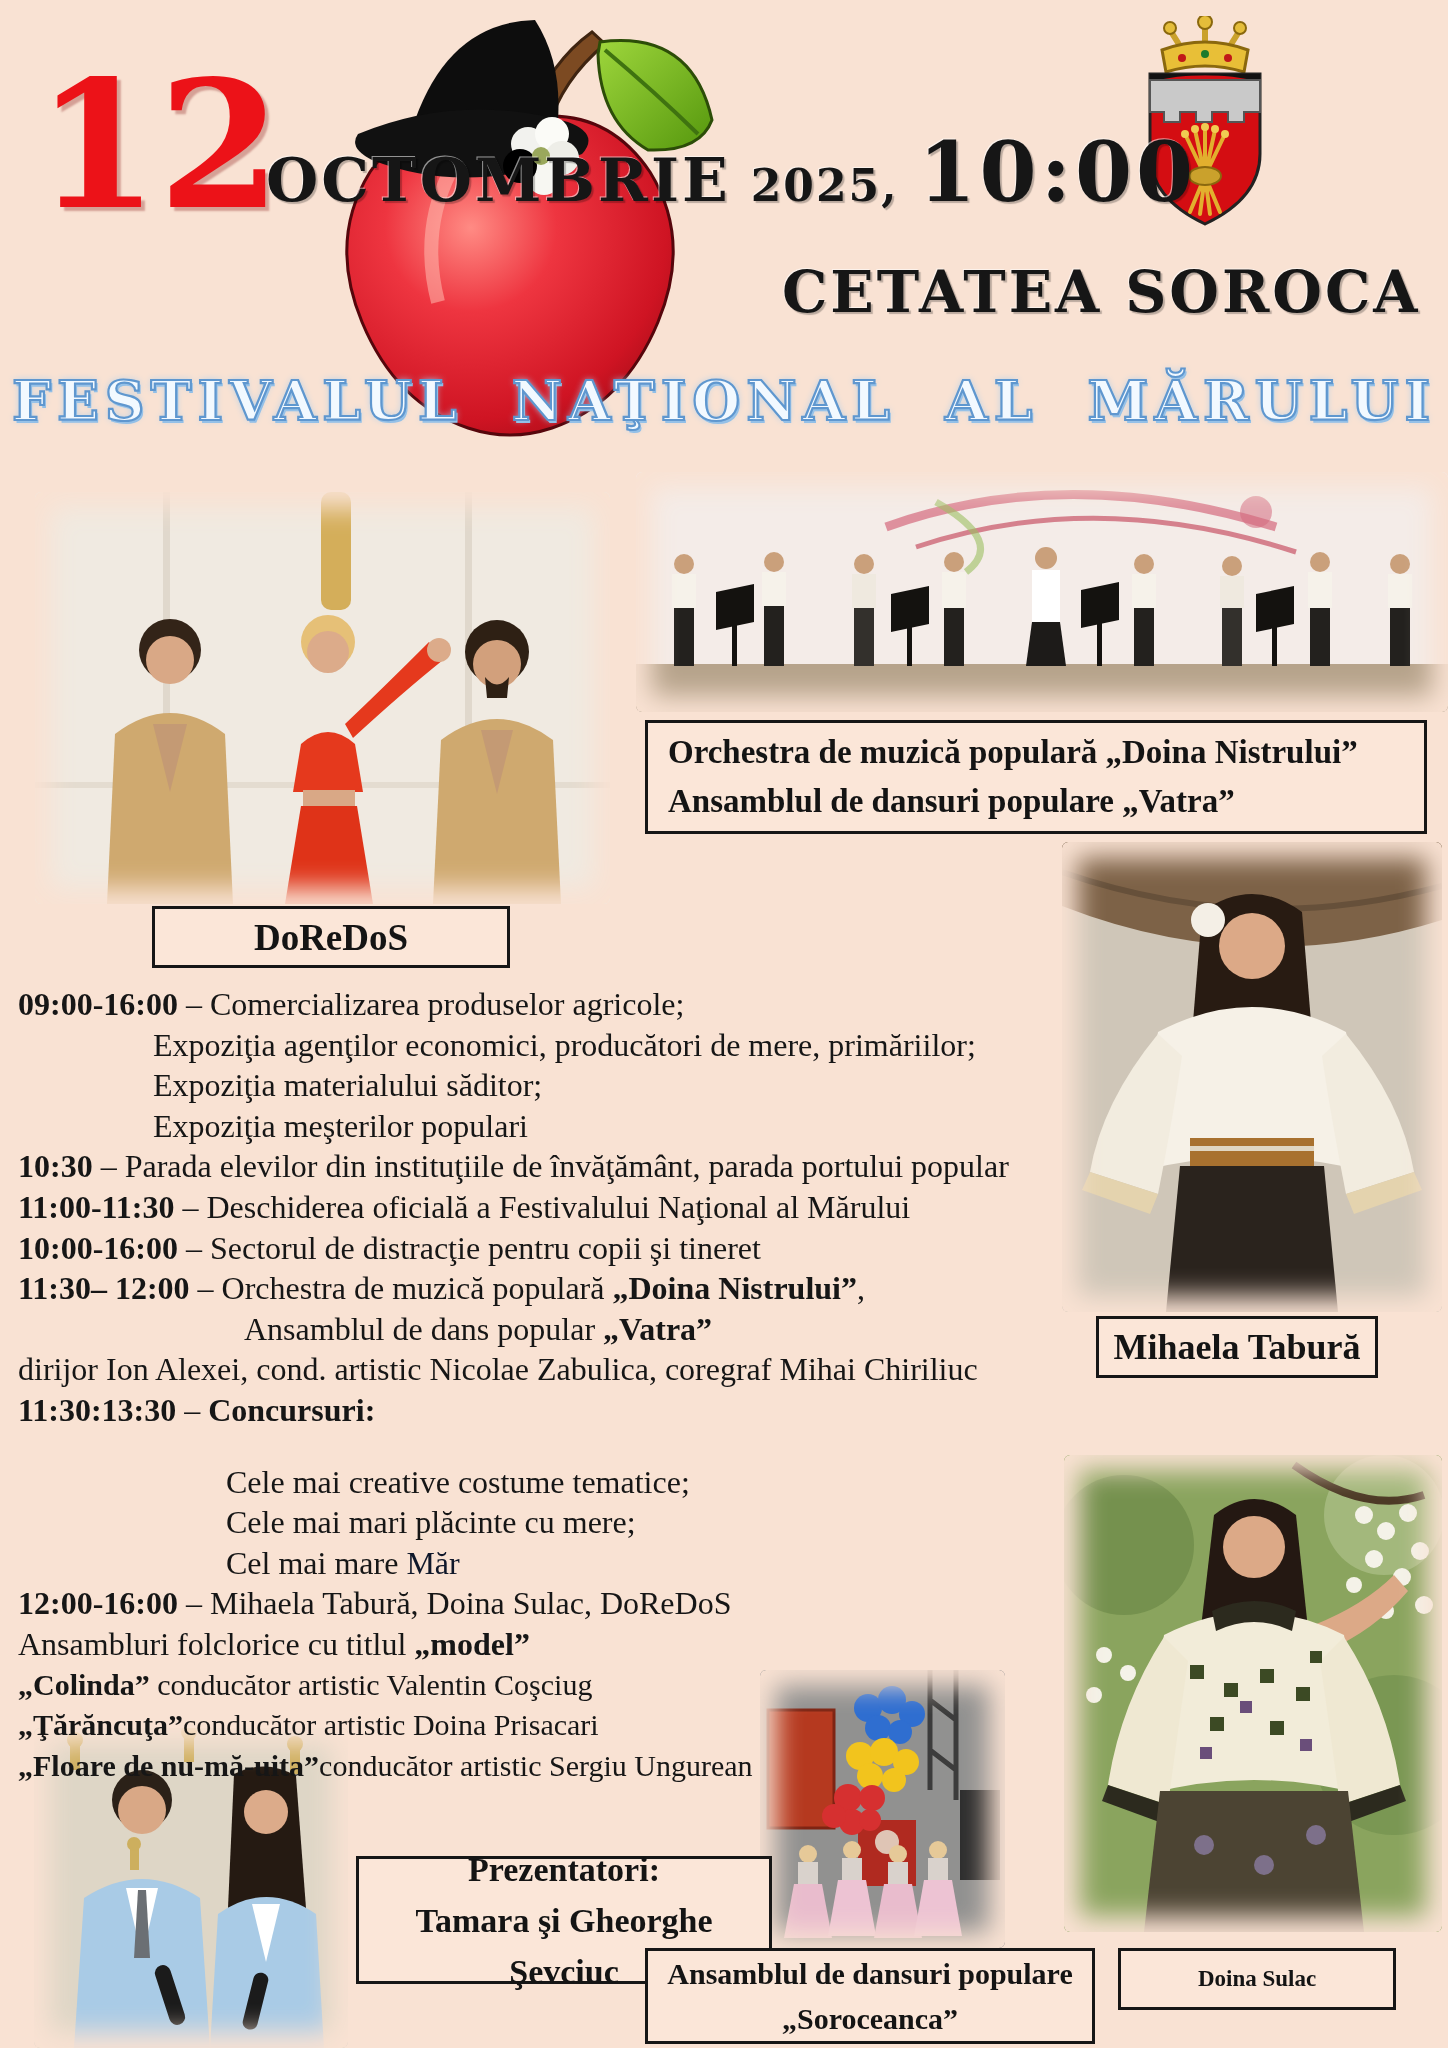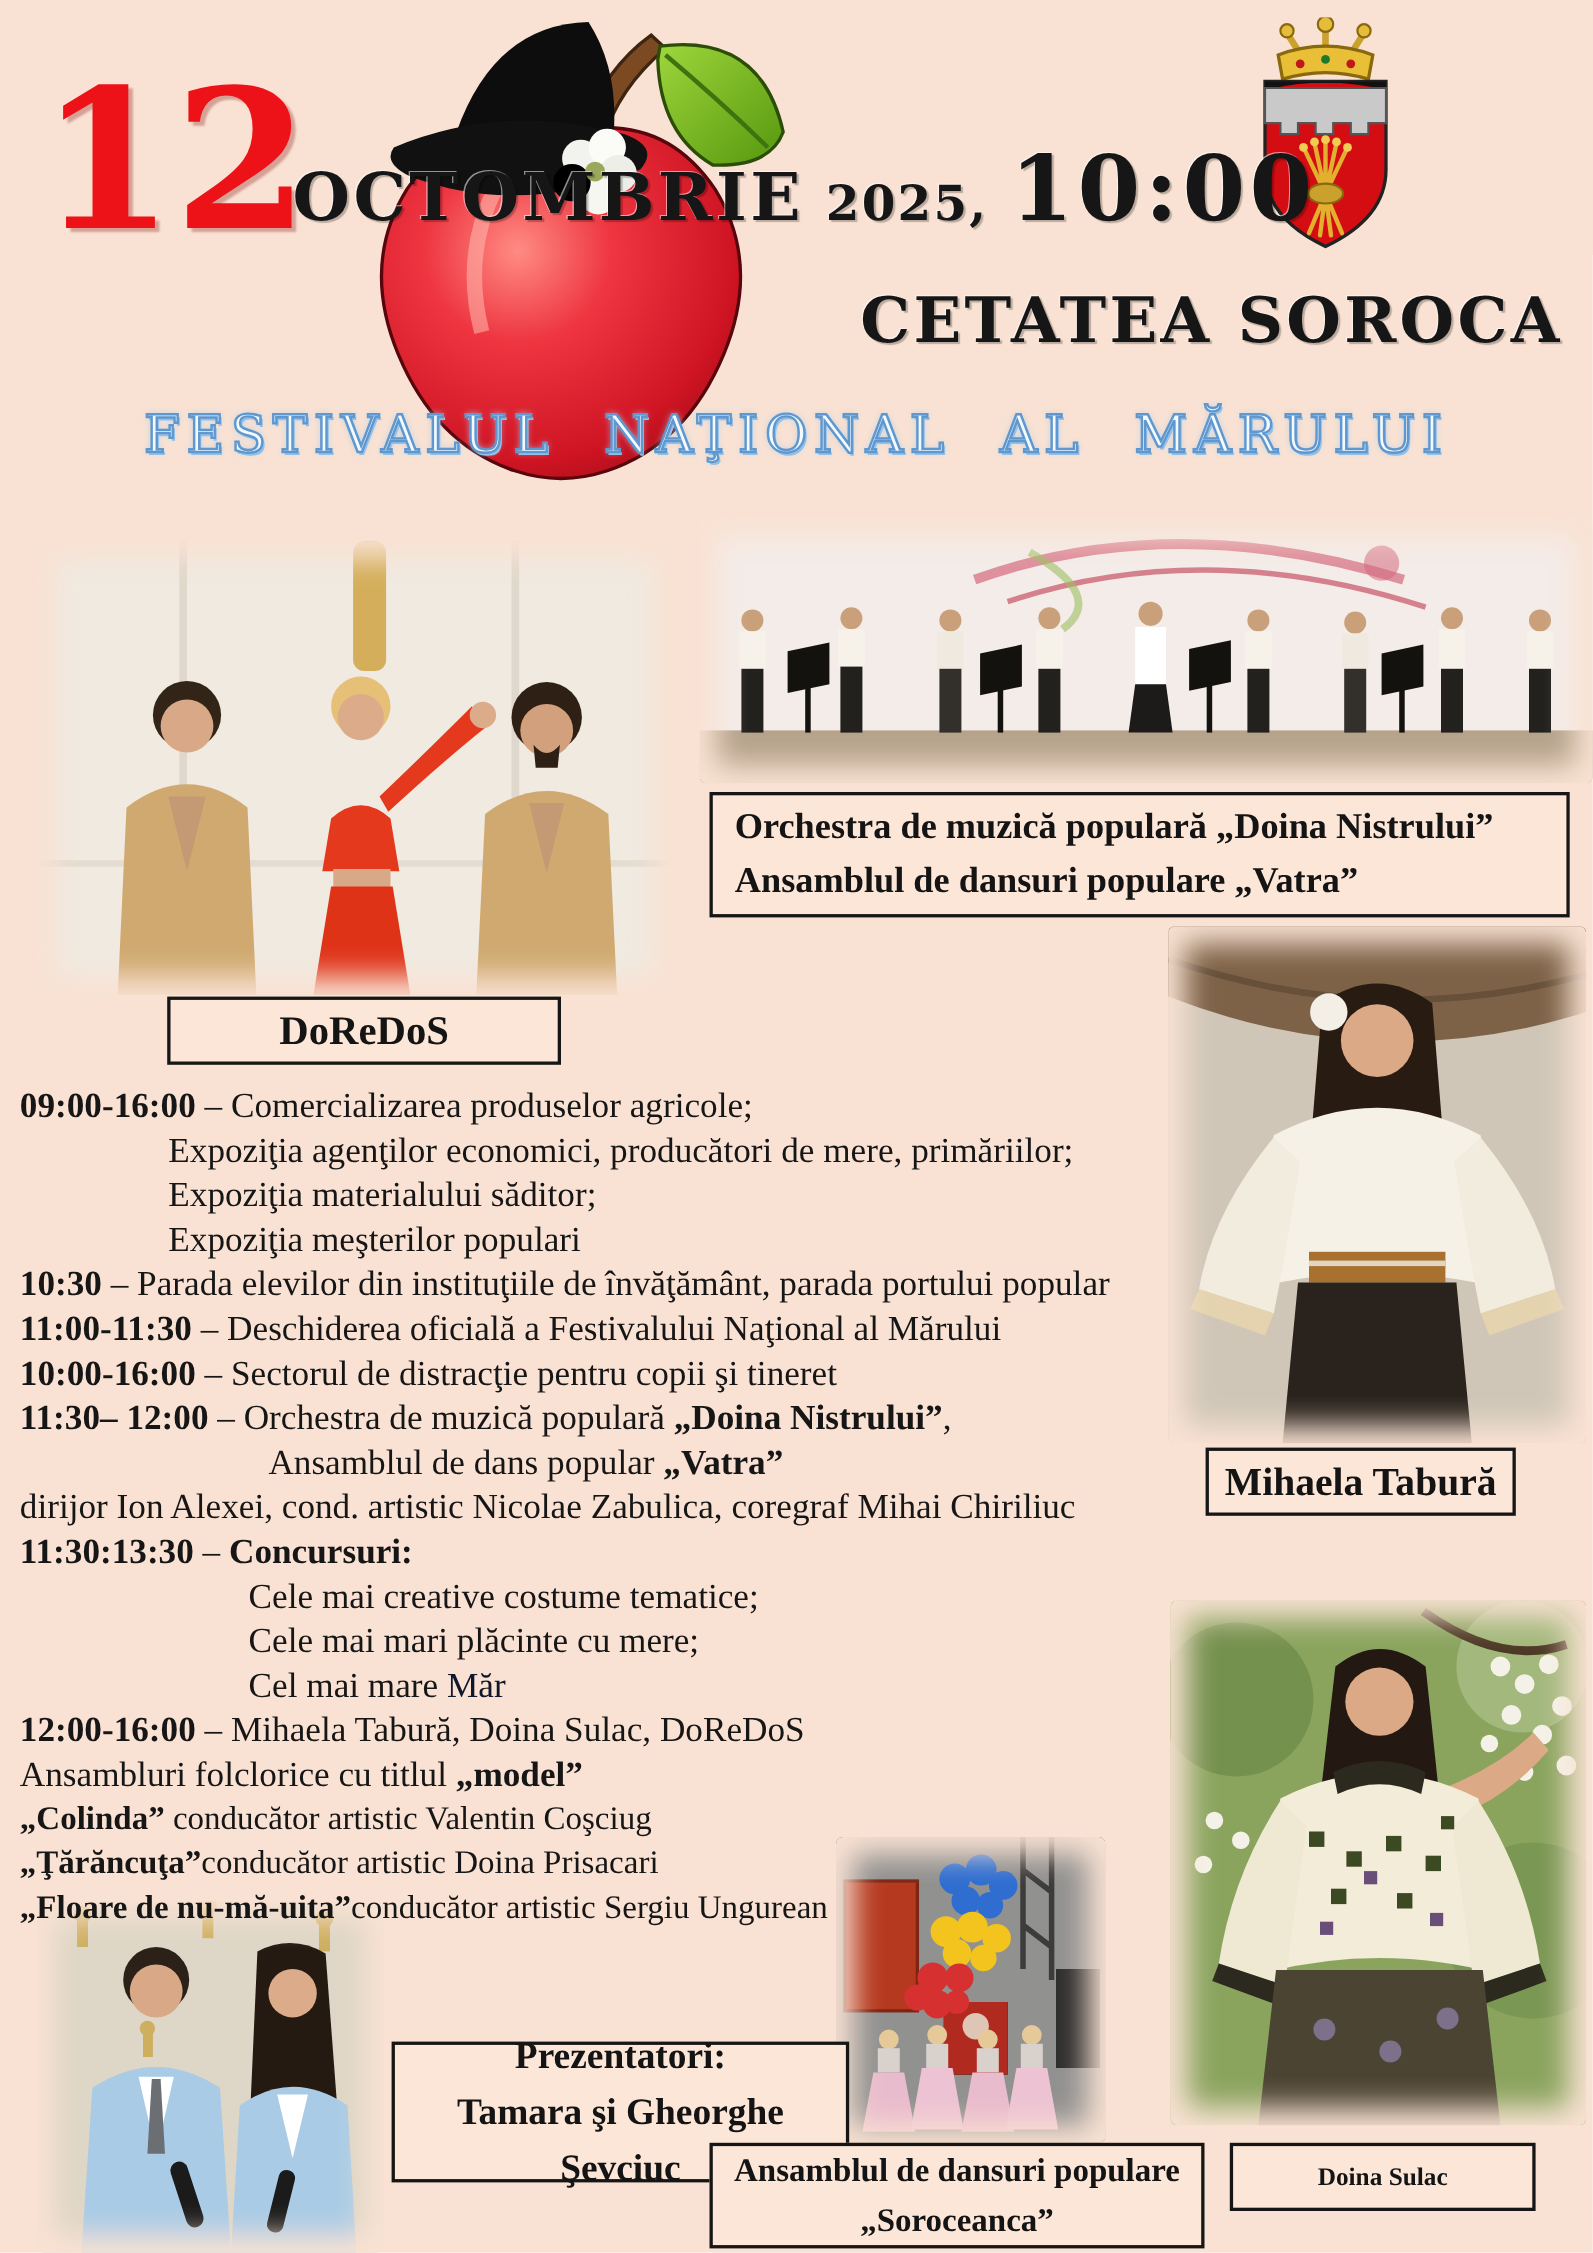--- a/index.html
+++ b/index.html
@@ -12,21 +12,21 @@
        text-shadow:4px 4px 2px rgba(130,10,10,.30);}
   .date-row{left:266px;top:124px;display:flex;align-items:baseline;gap:20px;white-space:nowrap;
             font-family:"DejaVu Serif",serif;font-weight:bold;z-index:4;
             text-shadow:-1px -1px 0 rgba(255,255,255,.55), 2px 2px 1px rgba(0,0,0,.25);}
   .month{font-size:60px;letter-spacing:3px;}
   .year{font-size:44px;letter-spacing:2px;}
   .time{font-size:82px;letter-spacing:4px;}
   .venue{left:782px;top:258px;font-size:57px;font-weight:bold;letter-spacing:3px;
          font-family:"DejaVu Serif",serif;white-space:nowrap;
          text-shadow:-1px -1px 0 rgba(255,255,255,.55), 2px 2px 1px rgba(0,0,0,.25);}
-  .main-title{left:0;right:0;top:368px;text-align:center;font-size:47px;font-weight:normal;
+  .main-title{left:0;right:0;top:368px;text-align:center;font-size:55px;font-weight:bold;
               letter-spacing:6px;word-spacing:24px;white-space:nowrap;
               font-family:"DejaVu Serif",serif;color:#f2f9ff;
               -webkit-text-stroke:2.2px #5f97cf;
               text-shadow:0 0 7px #a9cdec,2px 3px 0 #8fbde6;z-index:4;}
   
   .photo{position:absolute;overflow:hidden;border-radius:6px;z-index:1;}
   .photo::after{content:"";position:absolute;inset:0;border-radius:6px;
                 box-shadow:inset 0 0 26px 16px #f9e2d3;}
   .photo svg{display:block;width:100%;height:100%;}
   
@@ -237,21 +237,21 @@
       <div class="sched-line" style="padding-left: 135px;"><span>Expoziţia agenţilor economici, producători de mere, primăriilor;</span></div>
       <div class="sched-line" style="padding-left: 135px;"><span>Expoziţia materialului săditor;</span></div>
       <div class="sched-line" style="padding-left: 135px;"><span>Expoziţia meşterilor populari</span></div>
       <div class="sched-line"><span style="font-weight: bold;">10:30</span><span> – Parada elevilor din instituţiile de învăţământ, parada portului popular</span></div>
       <div class="sched-line"><span style="font-weight: bold;">11:00-11:30</span><span> – Deschiderea oficială a Festivalului Naţional al Mărului</span></div>
       <div class="sched-line"><span style="font-weight: bold; text-align: right;">10:00-16:00</span><span> – Sectorul de distracţie pentru copii şi tineret</span></div>
       <div class="sched-line"><span style="font-weight: bold;">11:30– 12:00</span><span> – Orchestra de muzică populară </span><span style="font-weight: bold;">„Doina Nistrului”</span><span>,</span></div>
       <div class="sched-line" style="padding-left: 226px;"><span>Ansamblul de dans popular </span><span style="font-weight: bold;">„Vatra”</span></div>
       <div class="sched-line"><span>dirijor Ion Alexei, cond. artistic Nicolae Zabulica, coregraf Mihai Chiriliuc</span></div>
       <div class="sched-line"><span style="font-weight: bold;">11:30:13:30</span><span> – </span><span style="font-weight: bold;">Concursuri:</span></div>
-      <div class="sched-line" style="padding-left: 208px;"><span>Cele mai creative costume tematice;</span></div>
+      <div class="sched-line" style="padding-left: 208px; margin-top: 31px;"><span>Cele mai creative costume tematice;</span></div>
       <div class="sched-line" style="padding-left: 208px;"><span>Cele mai mari plăcinte cu mere;</span></div>
       <div class="sched-line" style="padding-left: 208px;"><span>Cel mai mare </span><span style="color: #0f172a;">Măr</span></div>
       <div class="sched-line"><span style="font-weight: bold;">12:00-16:00</span><span> – </span><span style="font-weight: normal;">Mihaela Tabură, Doina Sulac, DoReDoS</span></div>
       <div class="sched-line"><span>Ansambluri folclorice cu titlul </span><span style="font-weight: bold;">„model”</span></div>
       <div class="sched-line" style="font-size: 30px;"><span style="font-weight: bold;">„Colinda”</span><span> conducător artistic Valentin Coşciug</span></div>
       <div class="sched-line" style="font-size: 30px;"><span style="font-weight: bold;">„Ţărăncuţa”</span><span>conducător artistic Doina Prisacari</span></div>
       <div class="sched-line" style="font-size: 30px;"><span style="font-weight: bold;">„Floare de nu-mă-uita”</span><span>conducător artistic Sergiu Ungurean</span></div>
     </div>
 
   <div class="photo" style="left:1062px;top:842px;width:380px;height:470px;">

